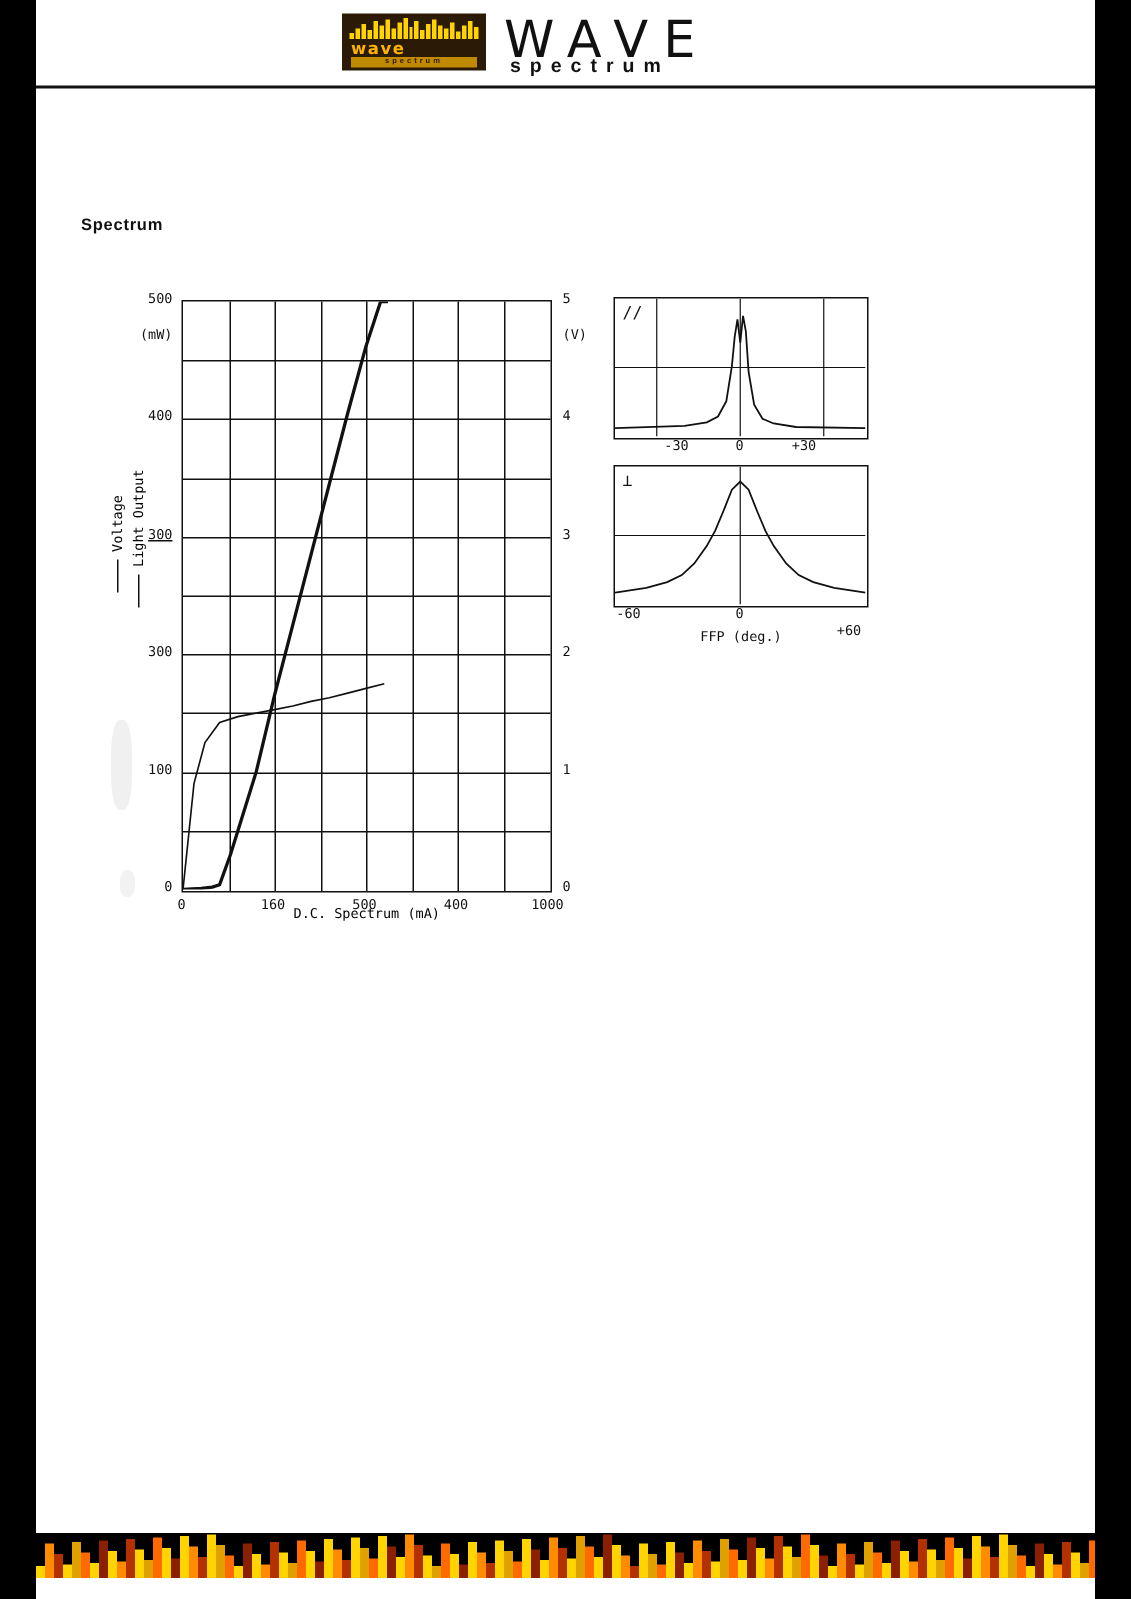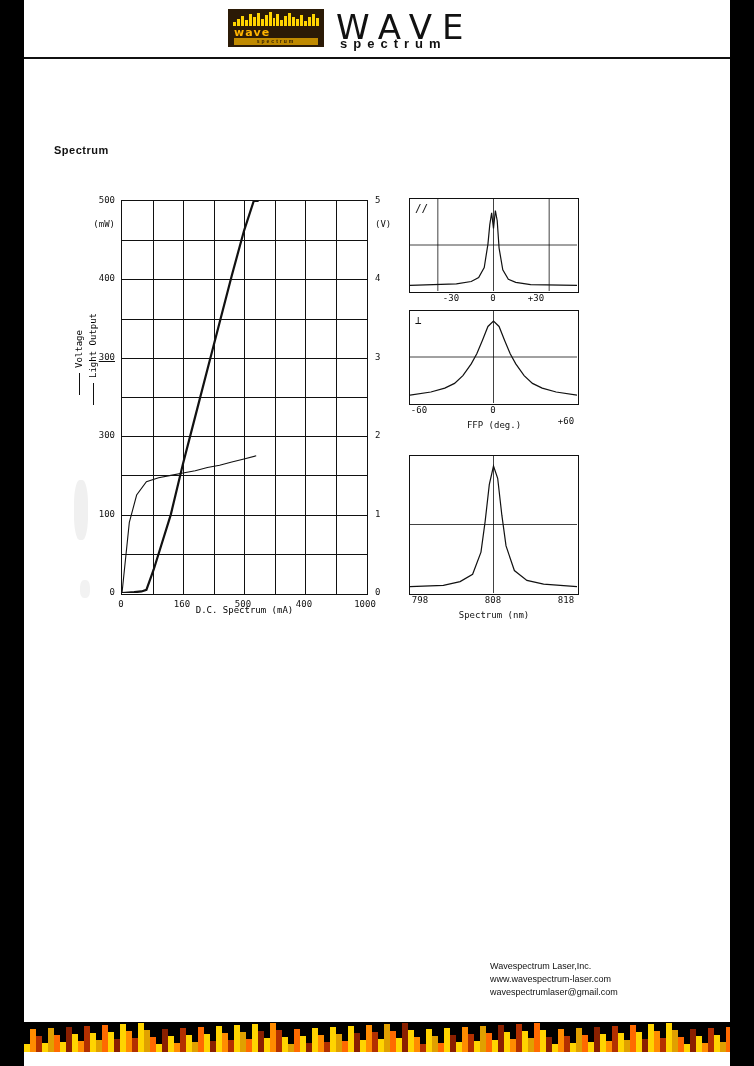--- a/index.html
+++ b/index.html
@@ -188,41 +188,23 @@
             <polyline points="0,84.1 20.875,80.98 34.79166666666667,77.08 44.53333333333333,72.4 52.88333333333333,64.6 61.23333333333333,52.9 66.8,42.760000000000005 72.36666666666667,29.5 77.93333333333334,15.459999999999994 83.5,10 89.06666666666666,15.459999999999994 94.63333333333333,29.5 100.2,42.760000000000005 105.76666666666667,52.9 114.11666666666667,64.6 122.46666666666665,72.4 132.20833333333331,77.08 146.125,80.98 167,84.1" fill="none" stroke="#111" stroke-width="1.2"></polyline>
           </svg>
       </div>
       <div class="mark" style="left:6px;top:4px;">⊥</div>
       <div class="small-tick" style="left:10px;top:95px;">-60</div>
       <div class="small-tick" style="left:84px;top:95px;">0</div>
       <div class="small-tick" style="left:157px;top:95px;margin-top:11px;">+60</div>
       <div class="cap" style="top:110px;">FFP (deg.)</div>
     </div>
 
-    <div class="spec">
-      <div class="box">
-        <svg id="spec-svg" width="167" height="137" viewBox="0 0 167 137" style="position:absolute;left:0;top:0;">
-            <line x1="83.5" x2="83.5" y1="0" y2="137" stroke="#111" stroke-width="0.8"></line>
-            <line y1="68.5" y2="68.5" x1="0" x2="167" stroke="#111" stroke-width="0.8"></line>
-            <polyline points="0,130.54 33.4,129.31 50.1,125.62 62.625,118.24 70.975,96.1 75.15,65.35 79.325,28.450000000000003 83.5,10 87.675,22.299999999999997 91.85000000000001,59.2 96.02499999999999,89.95 104.375,114.55 116.89999999999999,124.39 133.6,128.08 167,130.54" fill="none" stroke="#111" stroke-width="1.2"></polyline>
-          </svg>
-      </div>
-      <div class="small-tick" style="left:11px;top:140px;">798</div>
-      <div class="small-tick" style="left:84px;top:140px;">808</div>
-      <div class="small-tick" style="left:157px;top:140px;">818</div>
-      <div class="cap" style="top:155px;">Spectrum (nm)</div>
-    </div>
 
   </div>
 
-  <div class="footer">
-    <div>Wavespectrum Laser,Inc.</div>
-    <div>www.wavespectrum-laser.com</div>
-    <div>wavespectrumlaser@gmail.com</div>
-  </div>
 </div>
 
 <div class="bottom-bar" id="bottom-bar">
     <div class="bb" style="left: 0px; height: 8px; background: rgb(255, 212, 0);"></div>
     <div class="bb" style="left: 6px; height: 23px; background: rgb(255, 140, 0);"></div>
     <div class="bb" style="left: 12px; height: 16px; background: rgb(179, 48, 0);"></div>
     <div class="bb" style="left: 18px; height: 9px; background: rgb(255, 212, 0);"></div>
     <div class="bb" style="left: 24px; height: 24px; background: rgb(224, 160, 0);"></div>
     <div class="bb" style="left: 30px; height: 17px; background: rgb(255, 106, 0);"></div>
     <div class="bb" style="left: 36px; height: 10px; background: rgb(255, 212, 0);"></div>

